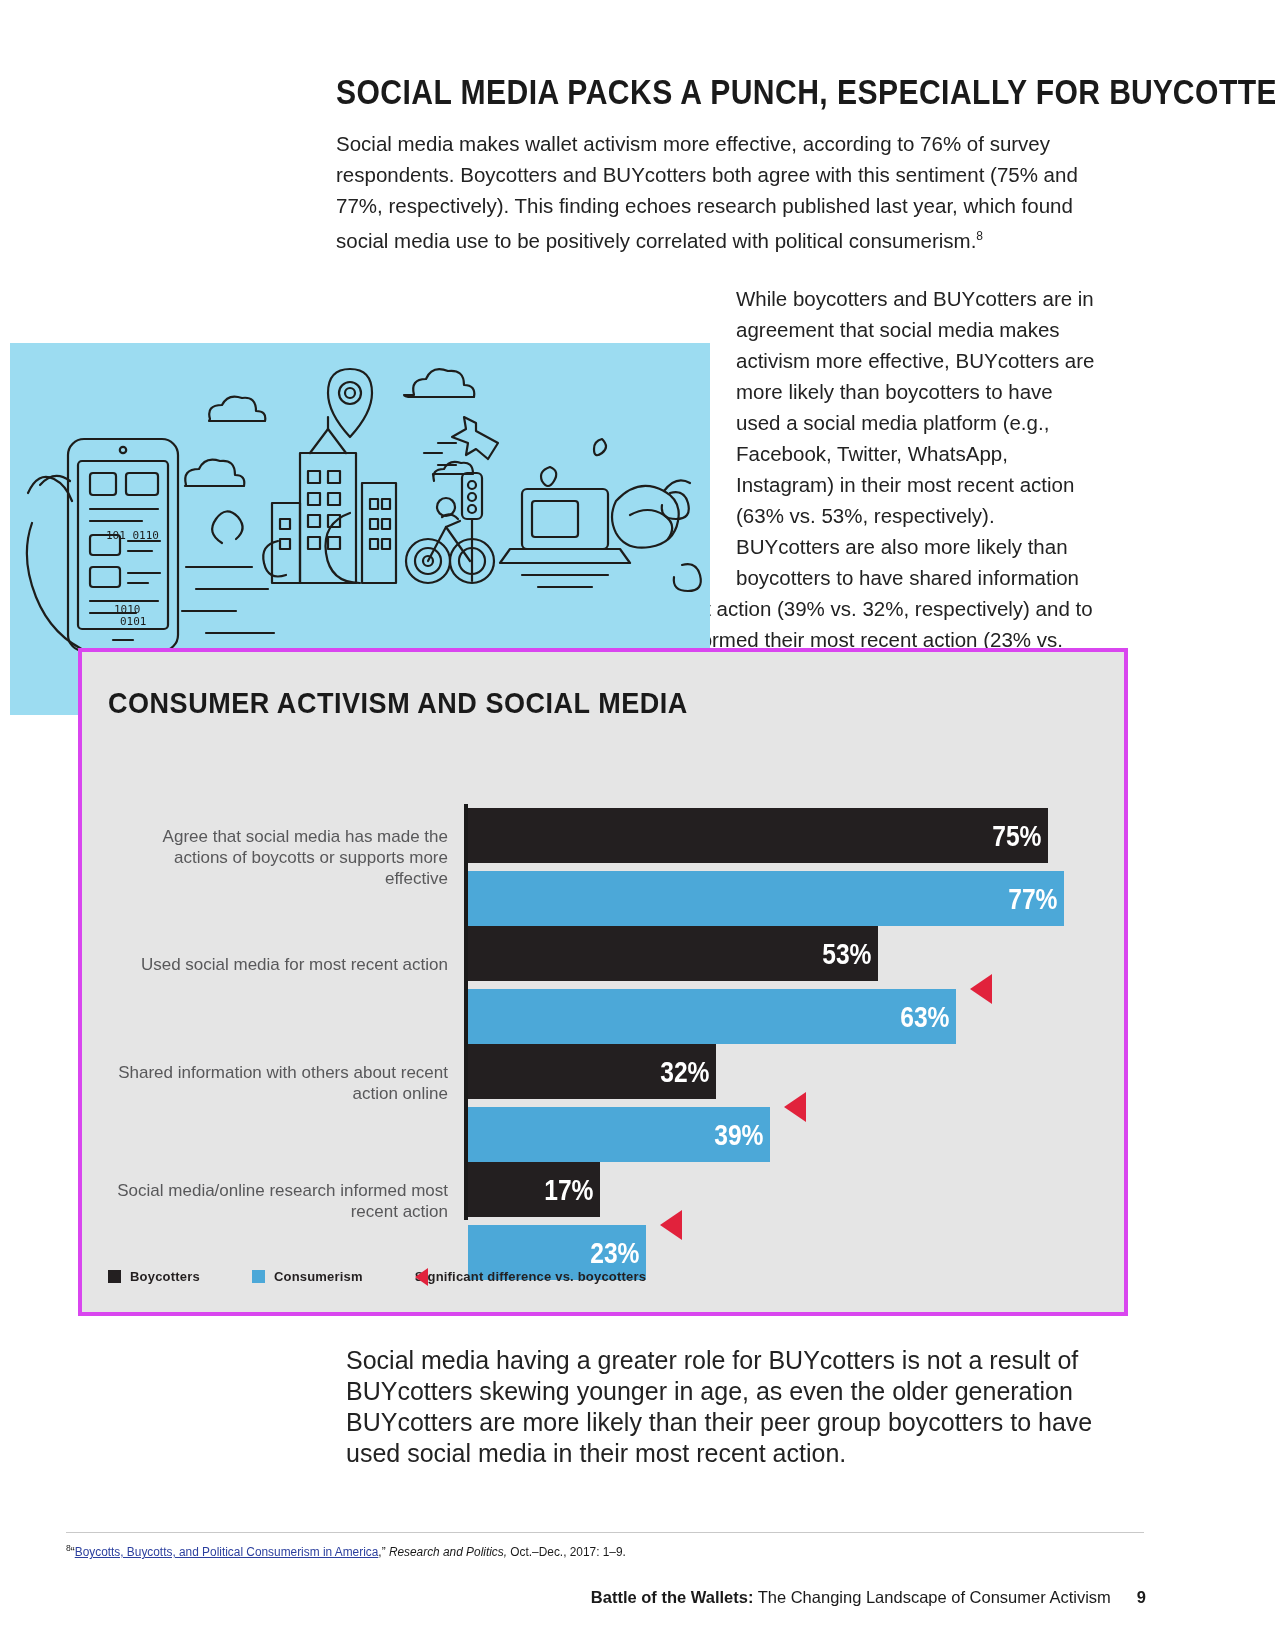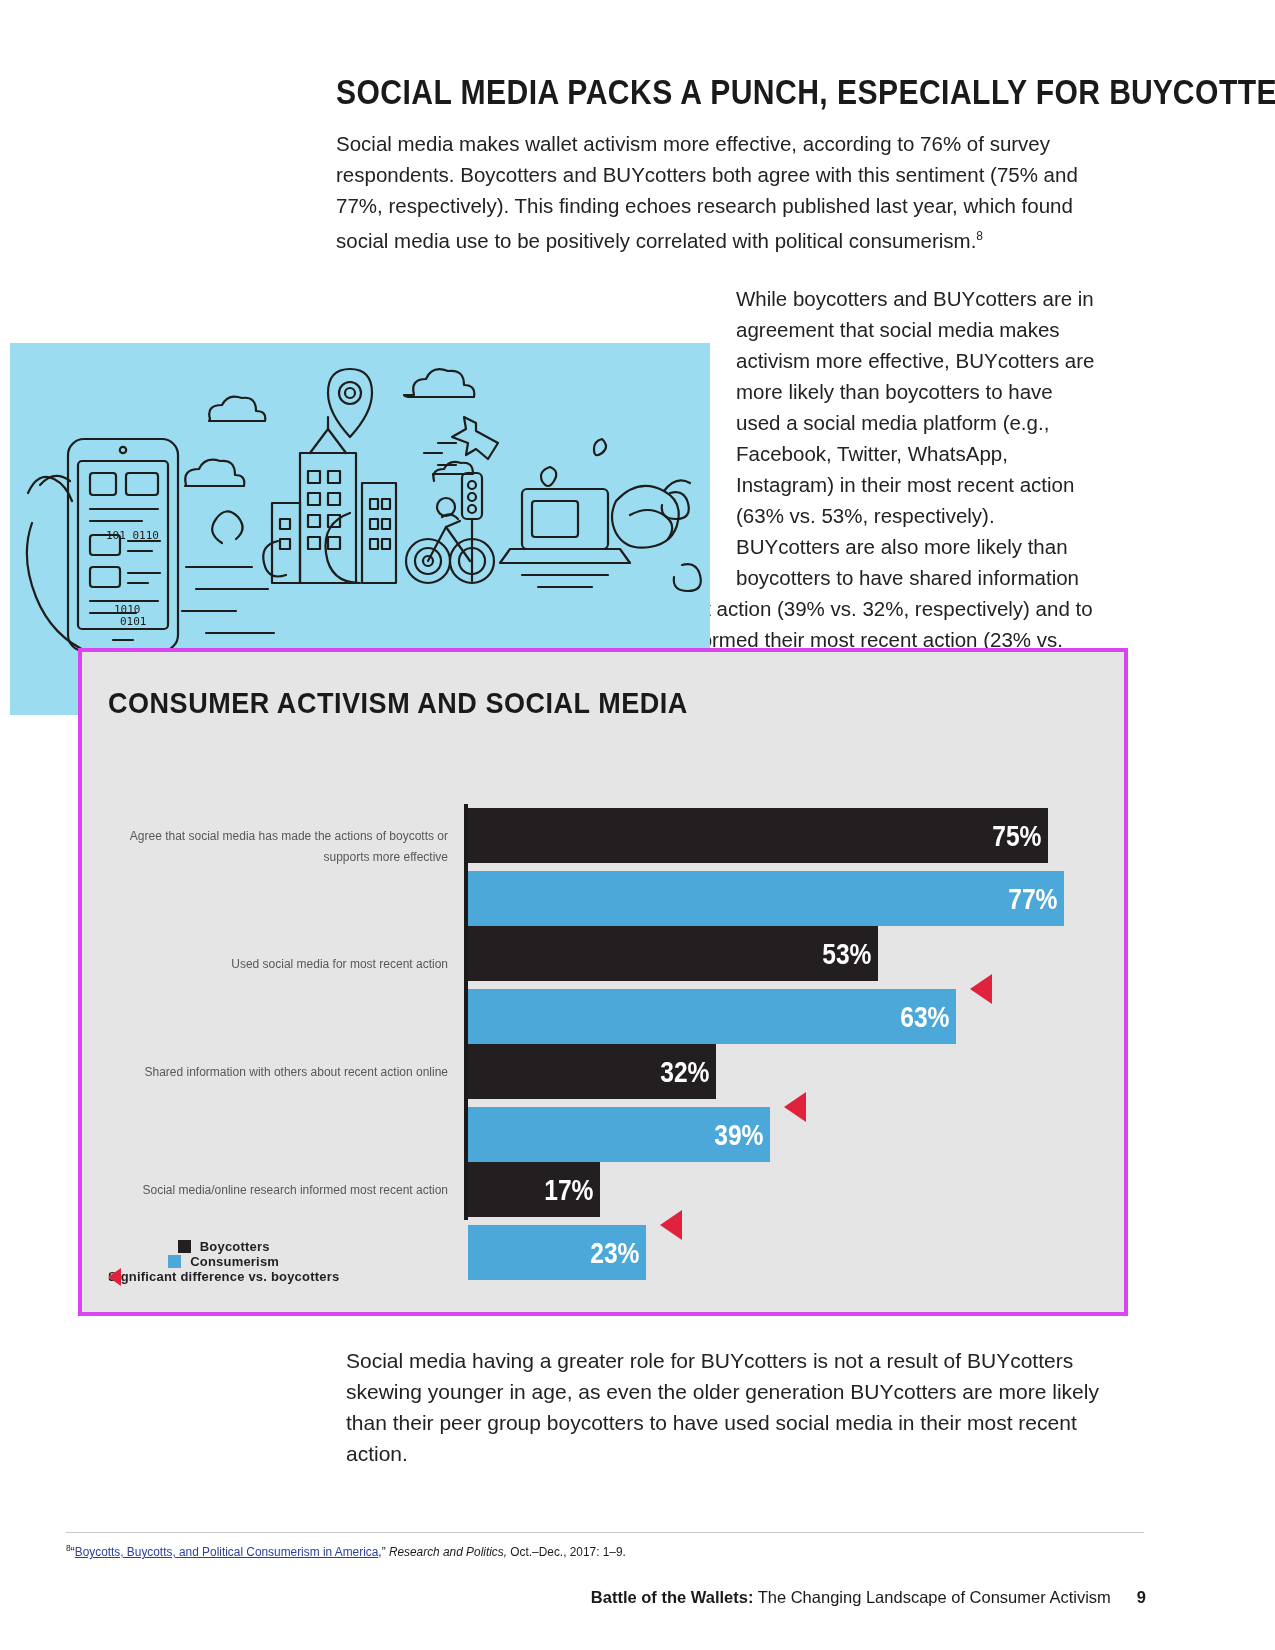--- a/index.html
+++ b/index.html
@@ -67,21 +67,21 @@
   }
   .axis-line{
     position:absolute;left:356px;top:0;width:4px;bottom:0;background:#1a1a1a;
   }
   .grp{
     position:absolute;left:0;width:100%;
   }
   .cat-label{
     position:absolute;left:0;width:340px;
     text-align:right;
-    font-size:12px;line-height:21px;
+    font-size:17px;line-height:21px;
     color:#58585a;
   }
   .bar{
     position:absolute;left:360px;height:55px;
     display:flex;align-items:center;justify-content:flex-end;
   }
   .bar.black{background:#231f20;}
   .bar.blue{background:#4CA8D8;margin-top:20px;}
   .bar .val{
     font-family:"Liberation Sans Narrow","Liberation Sans",sans-serif;
@@ -92,43 +92,43 @@
   .arrow{
     position:absolute;
     width:0;height:0;
     border-top:15px solid transparent;
     border-bottom:15px solid transparent;
     border-right:22px solid #E1223C;
   }
   
   #legend{
     position:absolute;left:26px;bottom:28px;
-    display:flex;align-items:center;gap:0px;
-    font-size:12px;color:#231f20;flex-direction:column;
+    display:flex;align-items:center;gap:16px;
+    font-size:12px;color:#231f20;
   }
   .lg-item{display:flex;align-items:center;margin-right:36px;}
   .swatch{width:13px;height:13px;margin-right:9px;}
   .swatch.black{background:#231f20;}
   .swatch.blue{background:#4CA8D8;}
   .swatch.arrow{
     width:0;height:0;background:none;
     border-top:9px solid transparent;
     border-bottom:9px solid transparent;
     border-right:13px solid #E1223C;
     margin-right:9px;
   }
   .lg-label{
     font-family:"Liberation Sans Narrow","Liberation Sans",sans-serif;
     font-weight:700;font-size:13px;letter-spacing:.2px;color:#231f20;
   }
 
   
   #closing{
     position:absolute;left:346px;top:1345px;width:776px;
-    font-size:21px;line-height:31px;color:#222;
+    font-size:25px;line-height:31px;color:#222;
   }
 
   
   #rule{
     position:absolute;left:66px;top:1532px;width:1078px;height:1px;background:#c9c9c9;
   }
   #footnote{
     position:absolute;left:66px;top:1543px;width:1080px;
     font-family:"Liberation Sans Narrow","Liberation Sans",sans-serif;
     font-size:12.5px;color:#1a1a1a;

